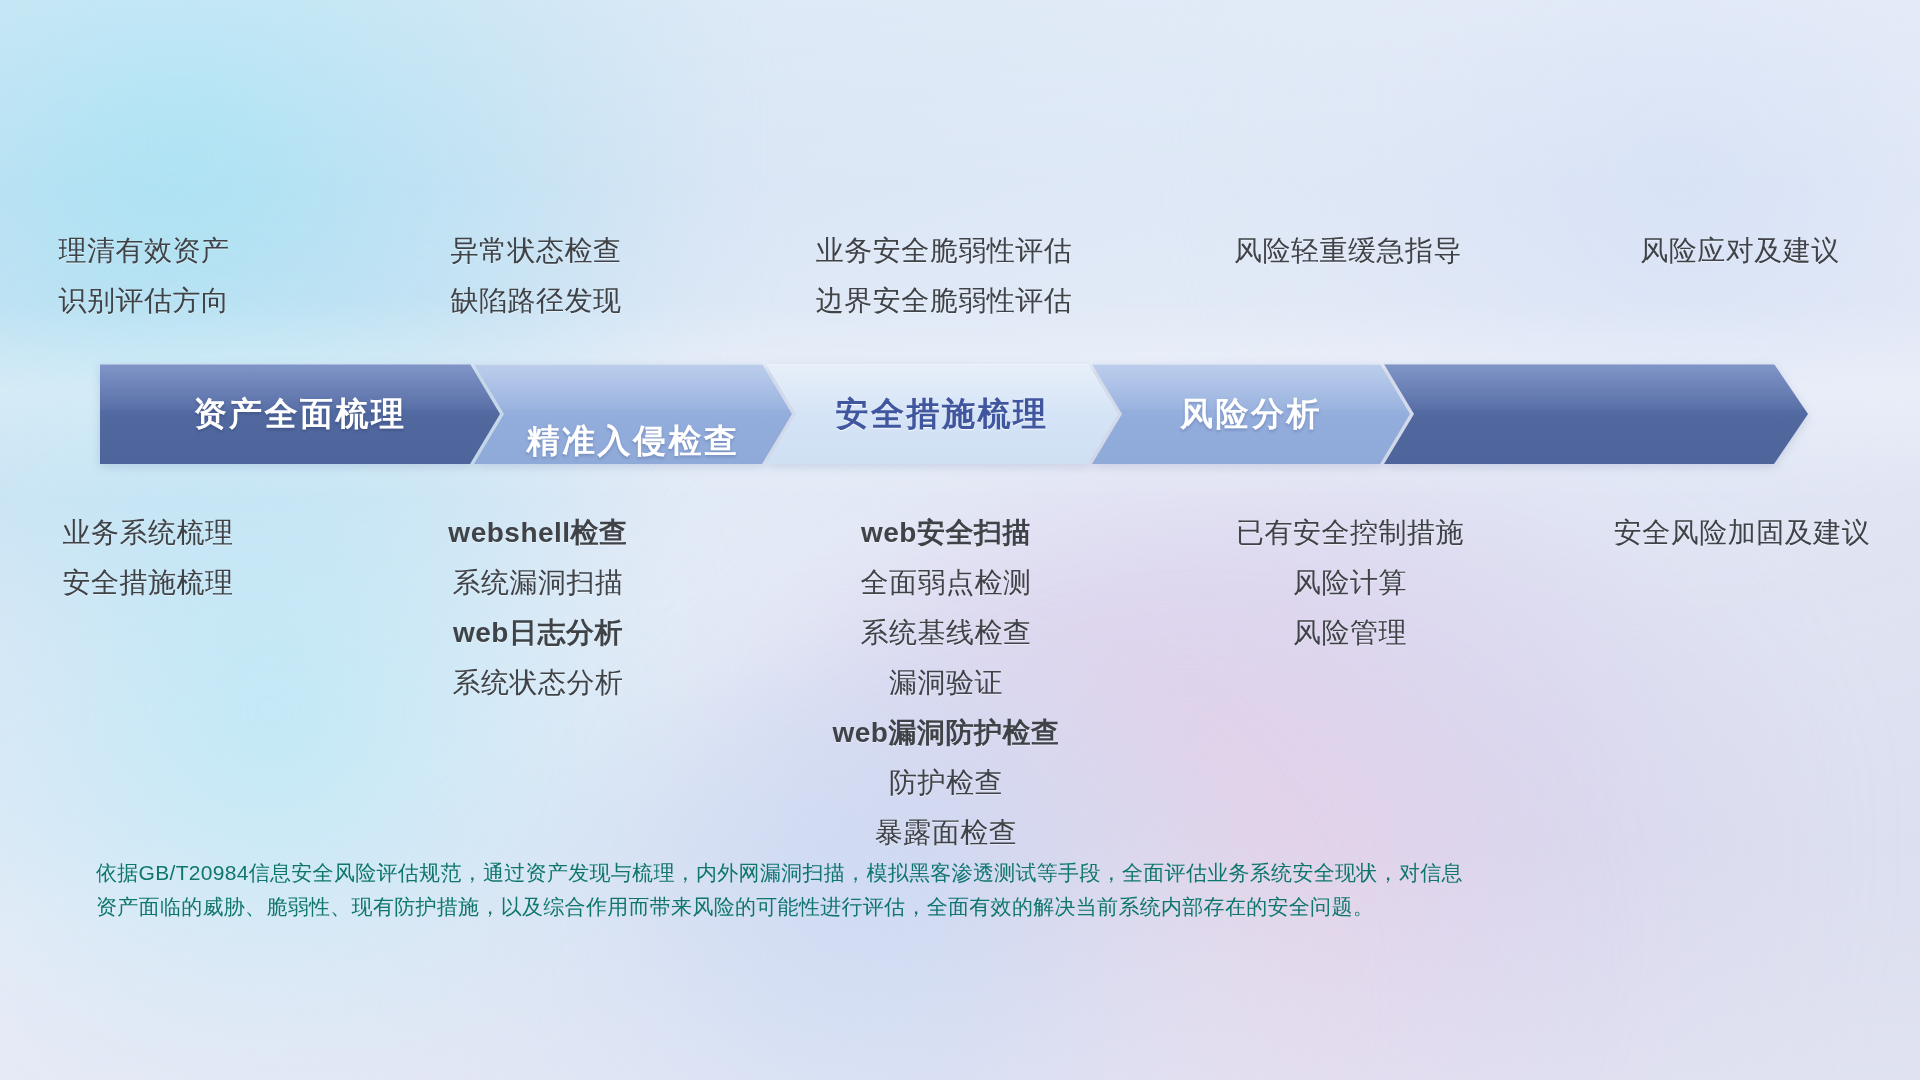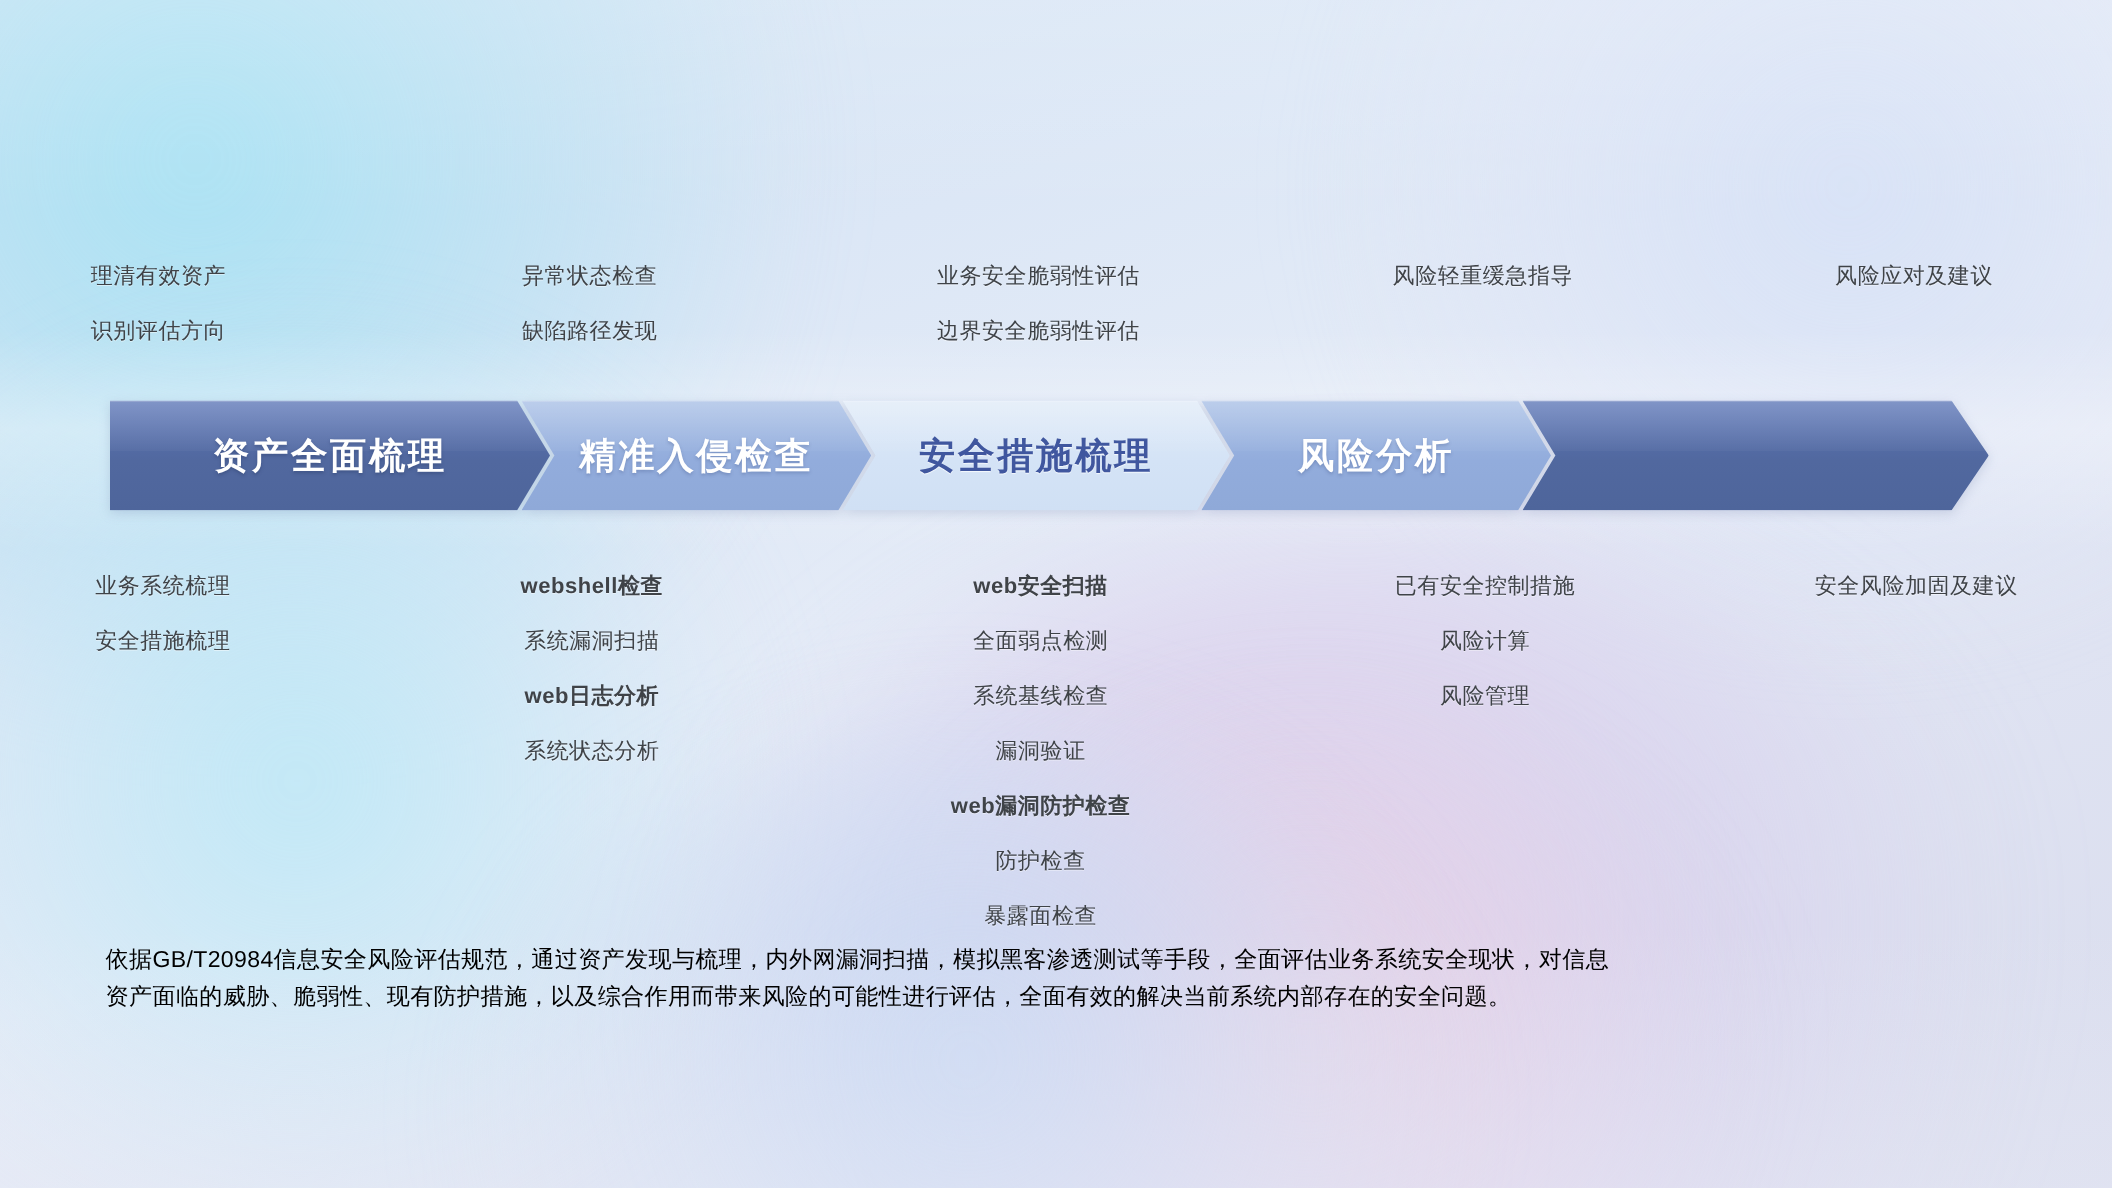--- a/index.html
+++ b/index.html
@@ -47,21 +47,21 @@
     display:grid;
     grid-template-columns:repeat(5,1fr);
   }
   #toprow  { top:226px; }
   #botrow  { top:508px; align-items:start; }
 
   .col{ display:flex; flex-direction:column; align-items:center; }
 
   .item{
     color:#3f4348;
-    font-size:20px;
+    font-size:28px;
     line-height:50px;
     letter-spacing:.5px;
     white-space:nowrap;
     text-shadow:0 1px 0 rgba(255,255,255,.45);
   }
   .item.lat{ font-weight:600; }
 
   
   #toprow .col:nth-child(1){ transform:translateX(-48px); }
   #toprow .col:nth-child(2){ transform:translateX(-40px); }
@@ -94,21 +94,21 @@
     margin-right:-26px;
   }
   .seg:last-child{ margin-right:0; }
 
   
   .seg.mid{  clip-path:polygon(0 0, calc(100% - 30px) 0, 100% 50%, calc(100% - 30px) 100%, 0 100%, 30px 50%); }
   .seg.first{clip-path:polygon(0 0, calc(100% - 30px) 0, 100% 50%, calc(100% - 30px) 100%, 0 100%); }
   .seg.last{ clip-path:polygon(0 0, calc(100% - 34px) 0, 100% 50%, calc(100% - 34px) 100%, 0 100%, 30px 50%); }
 
   .seg.w1{ flex:0 0 400px; }
-  .seg.w2{ flex:0 0 318px; }
+  .seg.w2{ flex:0 0 318px;align-items:flex-end; }
   .seg.w3{ flex:0 0 352px; }
   .seg.w4{ flex:0 0 318px; }
   .seg.w5{ flex:0 0 424px; }
 
   .tone-dark  { background:linear-gradient(180deg,#5d77b8 0%, #51689f 55%, #4e659b 100%); }
   .tone-mid   { background:linear-gradient(180deg,#a9c0e6 0%, #92acdc 55%, #8fa9d8 100%); }
   .tone-light { background:linear-gradient(180deg,#e0ebf8 0%, #d4e3f6 55%, #d0e0f4 100%); }
 
   .seg .lbl{ position:relative; z-index:3; display:block; }
   .tone-dark  .lbl{ color:#ffffff; text-shadow:0 2px 3px rgba(40,58,100,.40); }
@@ -123,21 +123,21 @@
   }
   .seg .edge{
     position:absolute; inset:0;
     border-top:1px solid rgba(255,255,255,.35);
     pointer-events:none; z-index:2;
   }
 
   
   #footer{
     position:absolute; left:96px; top:856px; width:1560px;
-    color:#000000;
+    color:#0f766e;
     font-size:21px;
     line-height:34px;
     letter-spacing:.3px;
   }
   #footer p{ margin:0; }
 </style>
 </head>
 <body>
 
 <div id="bg">

